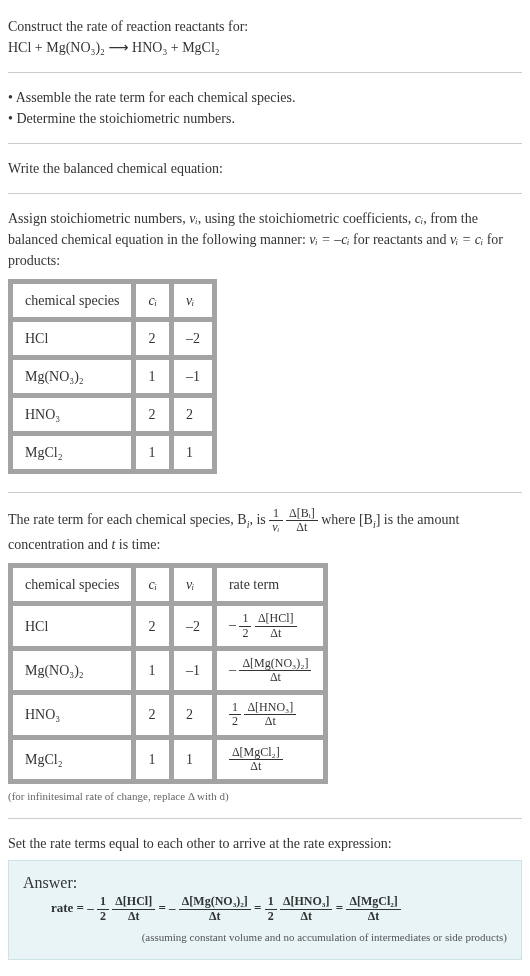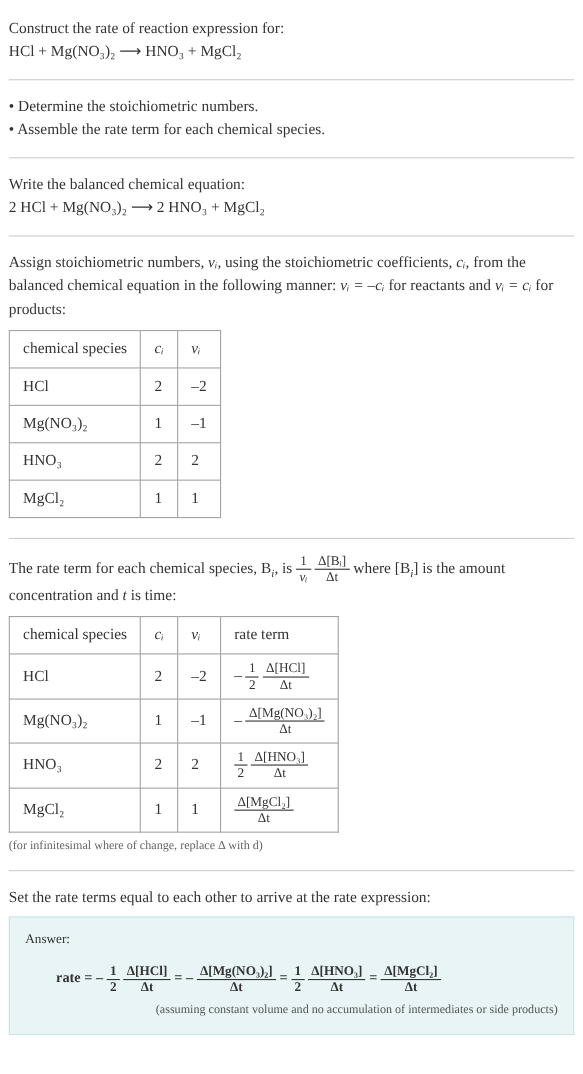--- a/index.html
+++ b/index.html
@@ -18,21 +18,21 @@
   hr.sep {
     border: none;
     border-top: 1px solid #ccc;
     margin: 6px 0;
   }
   table.data {
     border-collapse: collapse;
     margin: 8px 0 4px 0;
   }
   table.data td, table.data th {
-    border: 1px solid #a3a3a3;
+    border: 5px solid #a3a3a3;
     padding: 6px 12px;
     text-align: left;
     font-size: 14px;
   }
   table.data th {
     font-weight: normal;
   }
   .frac {
     display: inline-block;
     vertical-align: middle;
@@ -57,22 +57,22 @@
     color: #666;
     margin-top: 2px;
   }
   .answer-box {
     background: #e8f4f6;
     border: 1px solid #cce3e7;
     padding: 10px 14px 14px 14px;
     margin-top: 6px;
   }
   .answer-box .ans-label {
-    font-size: 12px;
-    margin-bottom: 14px;
+    font-size: 16px;
+    margin-bottom: 0;
   }
   .answer-box .rate-line {
     font-size: 13px;
     padding-left: 28px;
     white-space: nowrap;
     font-weight: bold;
   }
   .answer-box .assume {
     font-size: 11px;
     color: #555;
@@ -82,36 +82,35 @@
   .math-sub {
     font-size: 10px;
     vertical-align: sub;
   }
   .i { font-style: italic; }
 </style>
 </head>
 <body>
 
 <div class="section">
-  <div>Construct the rate of reaction expression for:</div>
+  <div>Construct the rate of reaction reactants for:</div>
   <div class="eqline">HCl + Mg(NO₃)₂  ⟶  HNO₃ + MgCl₂</div>
 </div>
 
 <hr class="sep">
 
 <div class="section">
+  <div>• <span>Assemble the rate term for each chemical species.</span></div>
   <div>• <span>Determine the stoichiometric numbers.</span></div>
-  <div>• <span>Assemble the rate term for each chemical species.</span></div>
 </div>
 
 <hr class="sep">
 
 <div class="section">
   <div>Write the balanced chemical equation:</div>
-  <div class="eqline">2 HCl + Mg(NO₃)₂  ⟶  2 HNO₃ + MgCl₂</div>
 </div>
 
 <hr class="sep">
 
 <div class="section">
   <div>
     <span>Assign stoichiometric numbers, </span><span class="i">νᵢ</span><span>, using the stoichiometric coefficients, </span><span class="i">cᵢ</span><span>, from the balanced chemical equation in the following manner: </span><span class="i">νᵢ = –cᵢ</span><span> for reactants and </span><span class="i">νᵢ = cᵢ</span><span> for products:</span>
   </div>
   <table class="data">
     <tbody>
@@ -201,21 +200,21 @@
     <tr>
       <td>MgCl₂</td>
       <td>1</td>
       <td>1</td>
       <td class="rate-cell">
         <span></span><span class="frac"><span class="num">Δ[MgCl₂]</span><span class="den">Δt</span></span>
       </td>
     </tr>
   </tbody>
     </table>
-  <div class="note">(for infinitesimal where of change, replace Δ with d)</div>
+  <div class="note">(for infinitesimal rate of change, replace Δ with d)</div>
 </div>
 
 <hr class="sep">
 
 <div class="section">
   <div>Set the rate terms equal to each other to arrive at the rate expression:</div>
 
   <div class="answer-box">
     <div class="ans-label">Answer:</div>
     <div class="rate-line">

